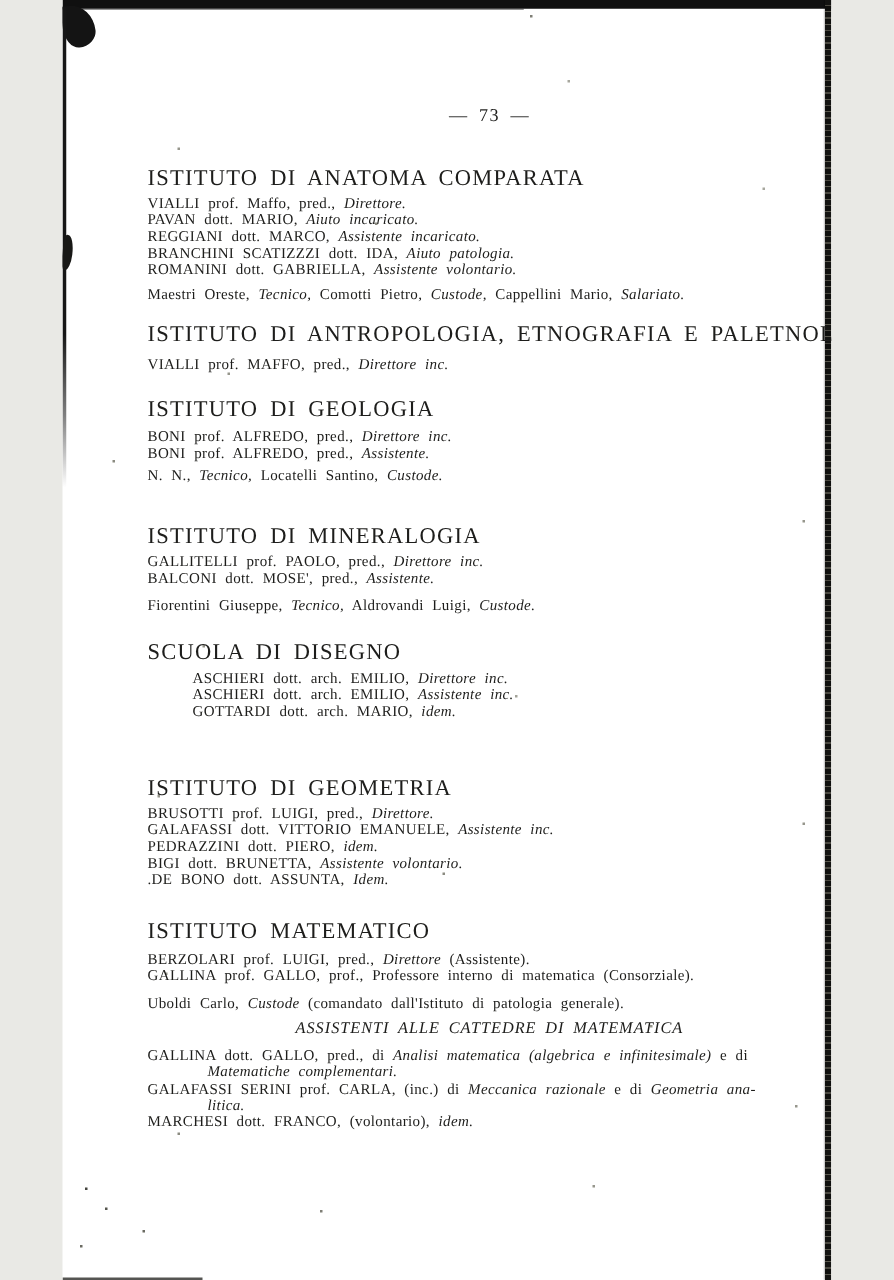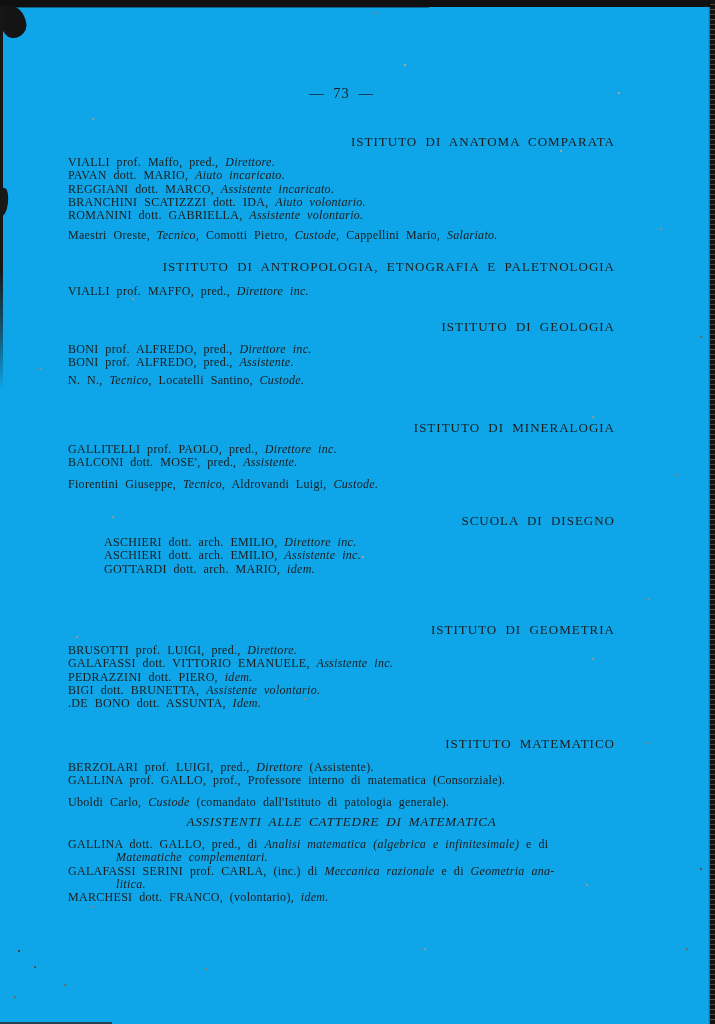--- a/index.html
+++ b/index.html
@@ -1,18 +1,18 @@
 <!DOCTYPE html>
 <html><head>
 <meta charset="utf-8">
 <style>
   html,body{margin:0;padding:0;background:#e9e9e5;}
   .page{
-    position:relative;width:715px;height:1024px;margin:0 auto;
-    background:#0ea5e9;color:#1d1d1b;overflow:hidden;
+    position:relative;width:615px;height:1024px;margin:0 auto;
+    background:#ffffff;color:#1d1d1b;overflow:hidden;
     font-family:"Liberation Serif",serif;
   }
   
   .edge-top{position:absolute;top:0;left:0;right:0;height:7px;background:#101010;}
   .edge-top:after{content:"";position:absolute;top:7px;left:0;width:60%;height:1px;background:rgba(20,20,20,.45);}
   .blot-topleft{position:absolute;top:4px;left:0;width:26px;height:34px;background:#141414;
     border-radius:10% 80% 60% 50%/5% 70% 40% 60%;transform:rotate(-6deg);}
   .edge-left{position:absolute;left:0;top:6px;width:3px;height:384px;
     background:linear-gradient(#161616 0 68%, rgba(22,22,22,.55) 85%, rgba(22,22,22,0));}
   .blot-left{position:absolute;left:0;top:188px;width:8px;height:28px;background:#181816;
@@ -28,21 +28,21 @@
       700px 336px #6b6b62, 40px 368px #8b8b81, 592px 416px #96968c, 676px 474px #7f7f76,
       112px 516px #96968c, 362px 556px #a3a399, 648px 598px #8b8b81, 76px 636px #96968c,
       592px 658px #96968c, 304px 698px #8b8b81, 646px 742px #7f7f76, 82px 778px #96968c,
       470px 820px #96968c, 586px 884px #96968c, 700px 868px #56564e, 92px 906px #8b8b81,
       424px 948px #96968c, 206px 968px #7f7f76, 64px 984px #6b6b62, 18px 950px #45453e,
       34px 966px #56564e, 14px 996px #6b6b62, 686px 948px #6b6b62;}
   
   .content{position:absolute;left:68px;top:0;width:547px;height:100%;}
   .block{position:absolute;left:0;width:100%;overflow:visible;}
   .page-number{text-align:center;font-size:14.5px;letter-spacing:1px;word-spacing:4px;}
-  .sec-title{text-align:right;font-size:13px;letter-spacing:1px;word-spacing:4px;
+  .sec-title{text-align:left;font-size:18px;letter-spacing:1px;word-spacing:4px;
     line-height:18px;white-space:nowrap;}
   .line,.staff-line{font-size:12px;line-height:13.3px;letter-spacing:.3px;word-spacing:3.5px;white-space:nowrap;}
   .line.indent{padding-left:48px;}
   .sub-heading{text-align:center;font-style:italic;font-size:13px;letter-spacing:.8px;
     word-spacing:3px;white-space:nowrap;}
   i{font-style:italic;}
 </style>
 </head>
 <body>
 
@@ -56,21 +56,21 @@
   <div class="specks"></div>
 
   <div class="content" id="content">
     <div class="block page-number" style="top:85px">— 73 —</div>
 
   <div class="block sec-title" style="top: 133px;">ISTITUTO DI ANATOMA COMPARATA</div>
       <div class="block sec-lines" style="top: 156px;">
         <div class="line"><span>VIALLI prof. Maffo, pred., </span><i>Direttore.</i></div>
         <div class="line"><span>PAVAN dott. MARIO, </span><i>Aiuto incaricato.</i></div>
         <div class="line"><span>REGGIANI dott. MARCO, </span><i>Assistente incaricato.</i></div>
-        <div class="line"><span>BRANCHINI SCATIZZZI dott. IDA, </span><i>Aiuto volontario.</i></div>
+        <div class="line"><span>BRANCHINI SCATIZZZI dott. IDA, </span><i>Aiuto patologia.</i></div>
         <div class="line"><span>ROMANINI dott. GABRIELLA, </span><i>Assistente volontario.</i></div>
       </div>
       <div class="block staff-line" style="top: 229px;"><span>Maestri Oreste, </span><i>Tecnico,</i><span> Comotti Pietro, </span><i>Custode,</i><span> Cappellini Mario, </span><i>Salariato.</i></div>
       <div class="block sec-title" style="top: 258px;">ISTITUTO DI ANTROPOLOGIA, ETNOGRAFIA E PALETNOLOGIA</div>
       <div class="block sec-lines" style="top: 285px;">
         <div class="line"><span>VIALLI prof. MAFFO, pred., </span><i>Direttore inc.</i></div>
       </div>
       <div class="block sec-title" style="top: 318px;">ISTITUTO DI GEOLOGIA</div>
       <div class="block sec-lines" style="top: 343px;">
         <div class="line"><span>BONI prof. ALFREDO, pred., </span><i>Direttore inc.</i></div>

